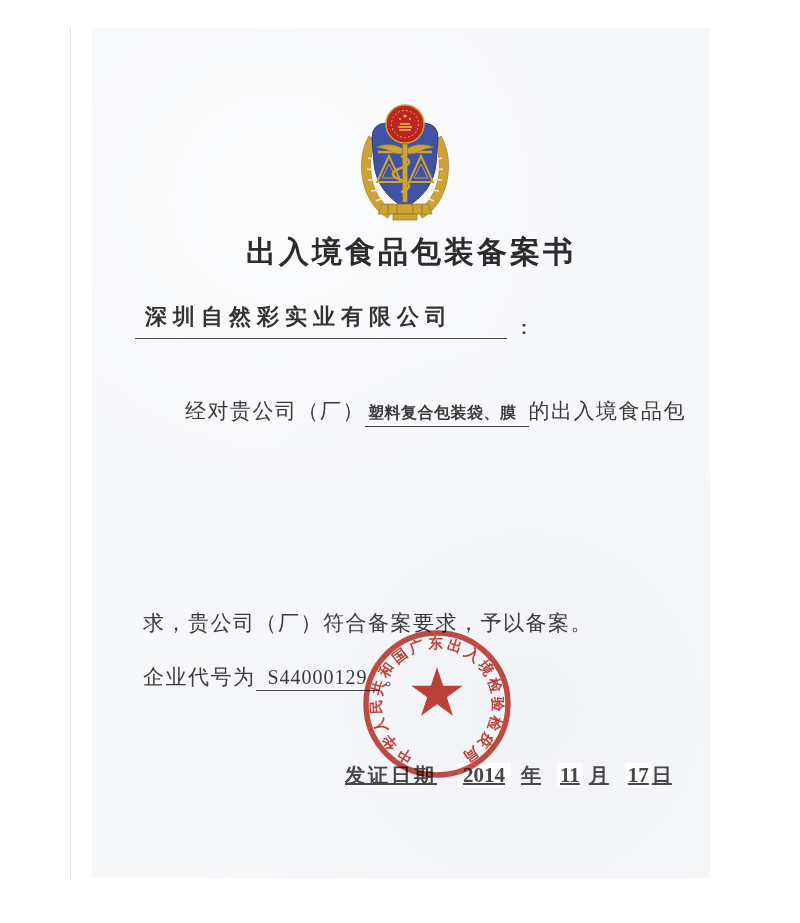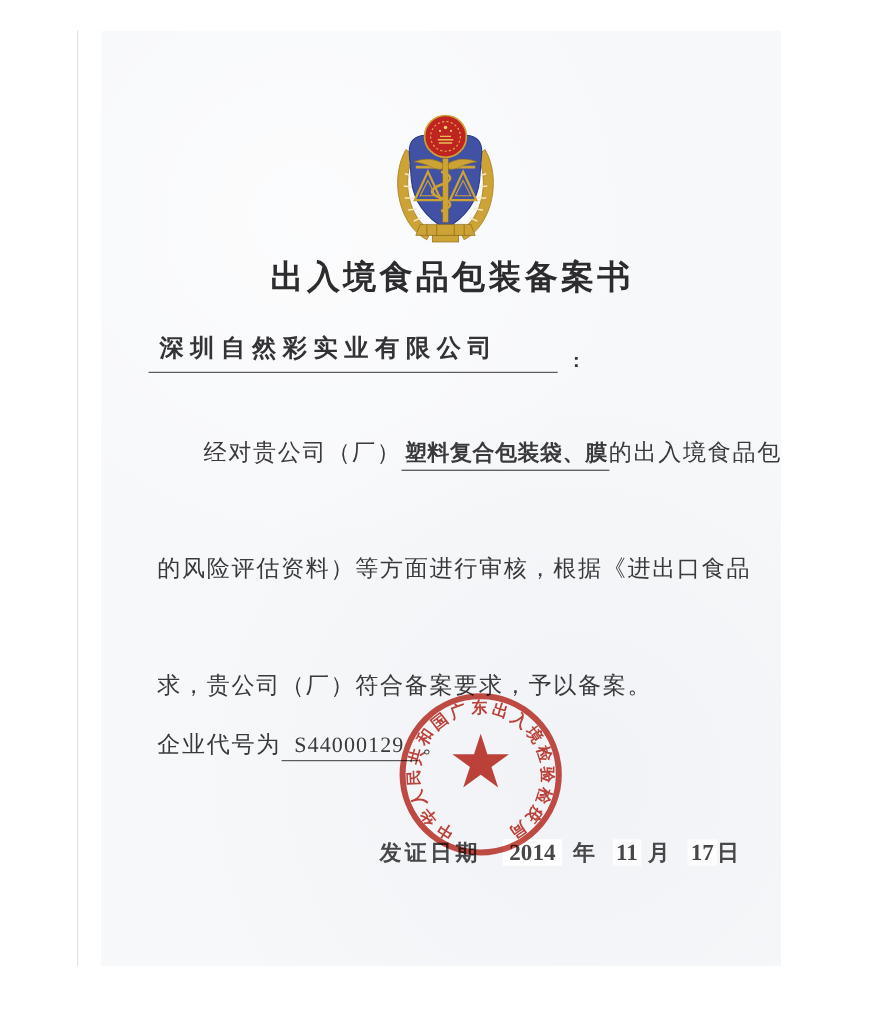--- a/index.html
+++ b/index.html
@@ -26,34 +26,34 @@
   .company-line { position:absolute; top:274px; left:43px; white-space:nowrap; }
   .company-underline { display:inline-block; width:372px; border-bottom:1.5px solid #4a4a4c;
                padding:0 0 6px 10px; }
   .company-name { font-size:22px; font-weight:bold; letter-spacing:6px; color:#333335; }
   .company-colon { display:inline-block; margin-left:14px; font-size:18px; font-weight:bold;
                vertical-align:bottom; color:#333335; }
 
   .body-line { position:absolute; left:51px; width:545px; font-size:21px;
                letter-spacing:1.5px; color:#3a3a3c; white-space:nowrap; }
   .indent { padding-left:42px; }
-  .fill-underlined { font-size:20px; font-weight:bold; letter-spacing:.5px;
-               border-bottom:1.5px solid #3a3a3c; padding:0 1px 2px 3px;
+  .fill-underlined { font-size:16px; font-weight:bold; letter-spacing:.5px;
+               border-bottom:1.5px solid #3a3a3c; padding:0 12px 2px 3px;
                display:inline-block; vertical-align:baseline; }
   .code-value { font-family:"Liberation Serif", serif; font-size:20px; letter-spacing:1px;
                border-bottom:1.5px solid #4a4a4c; padding:0 12px 1px 12px;
                display:inline-block; }
   .code-period { font-size:21px; margin-left:4px; }
 
   .footer-issuer { position:absolute; top:705px; left:313px; font-size:20px;
                font-weight:bold; letter-spacing:2px; color:#47474a; white-space:nowrap; }
   .issuer-city { border-bottom:1px dashed #9a9aa0; padding-bottom:2px; margin-right:12px; }
 
   .date-row { position:absolute; left:253px; font-size:20px; font-weight:bold;
-              color:#47474a; white-space:nowrap; }
+              color:#47474a; white-space:nowrap;text-decoration:underline; }
   .date-label { letter-spacing:3px; }
   .num { font-family:"Liberation Serif", serif; font-weight:bold; font-size:21px;
          background:#fdfdfe; padding:0 3px; }
   .y  { margin-left:20px; background:#ffffff; padding:0 6px; }
   .u1 { margin-left:10px; }
   .mo { margin-left:16px; }
   .u2 { margin-left:6px; }
   .d  { margin-left:16px; }
 
   .seal { position:absolute; left:265px; top:596px; width:160px; height:160px;
@@ -103,21 +103,20 @@
 
     <div class="doc-title">出入境食品包装备案书</div>
 
     <div class="company-line">
       <span class="company-underline"><span class="company-name">深圳自然彩实业有限公司</span></span><span class="company-colon">:</span>
     </div>
 
     <div class="body-line indent" style="top:369px;">
       <span>经对贵公司（厂）</span><span class="fill-underlined">塑料复合包装袋、膜</span><span>的出入境食品包</span>
     </div>
-    <div class="body-line" style="top:475px;">的风险评估资料）等方面进行审核，根据《进出口食品</div>
     <div class="body-line" style="top:581px;">求，贵公司（厂）符合备案要求，予以备案。</div>
 
     <div class="body-line" style="top:635px;">
       <span>企业代号为</span><span class="code-value">S44000129</span><span class="code-period">。</span>
     </div>
 
 
     <div class="date-row" style="top:734px;">
       <span class="date-label">发证日期</span><span class="num y">2014</span><span class="u1">年</span><span class="num mo">11</span><span class="u2">月</span><span class="num d">17</span><span>日</span>
     </div>

